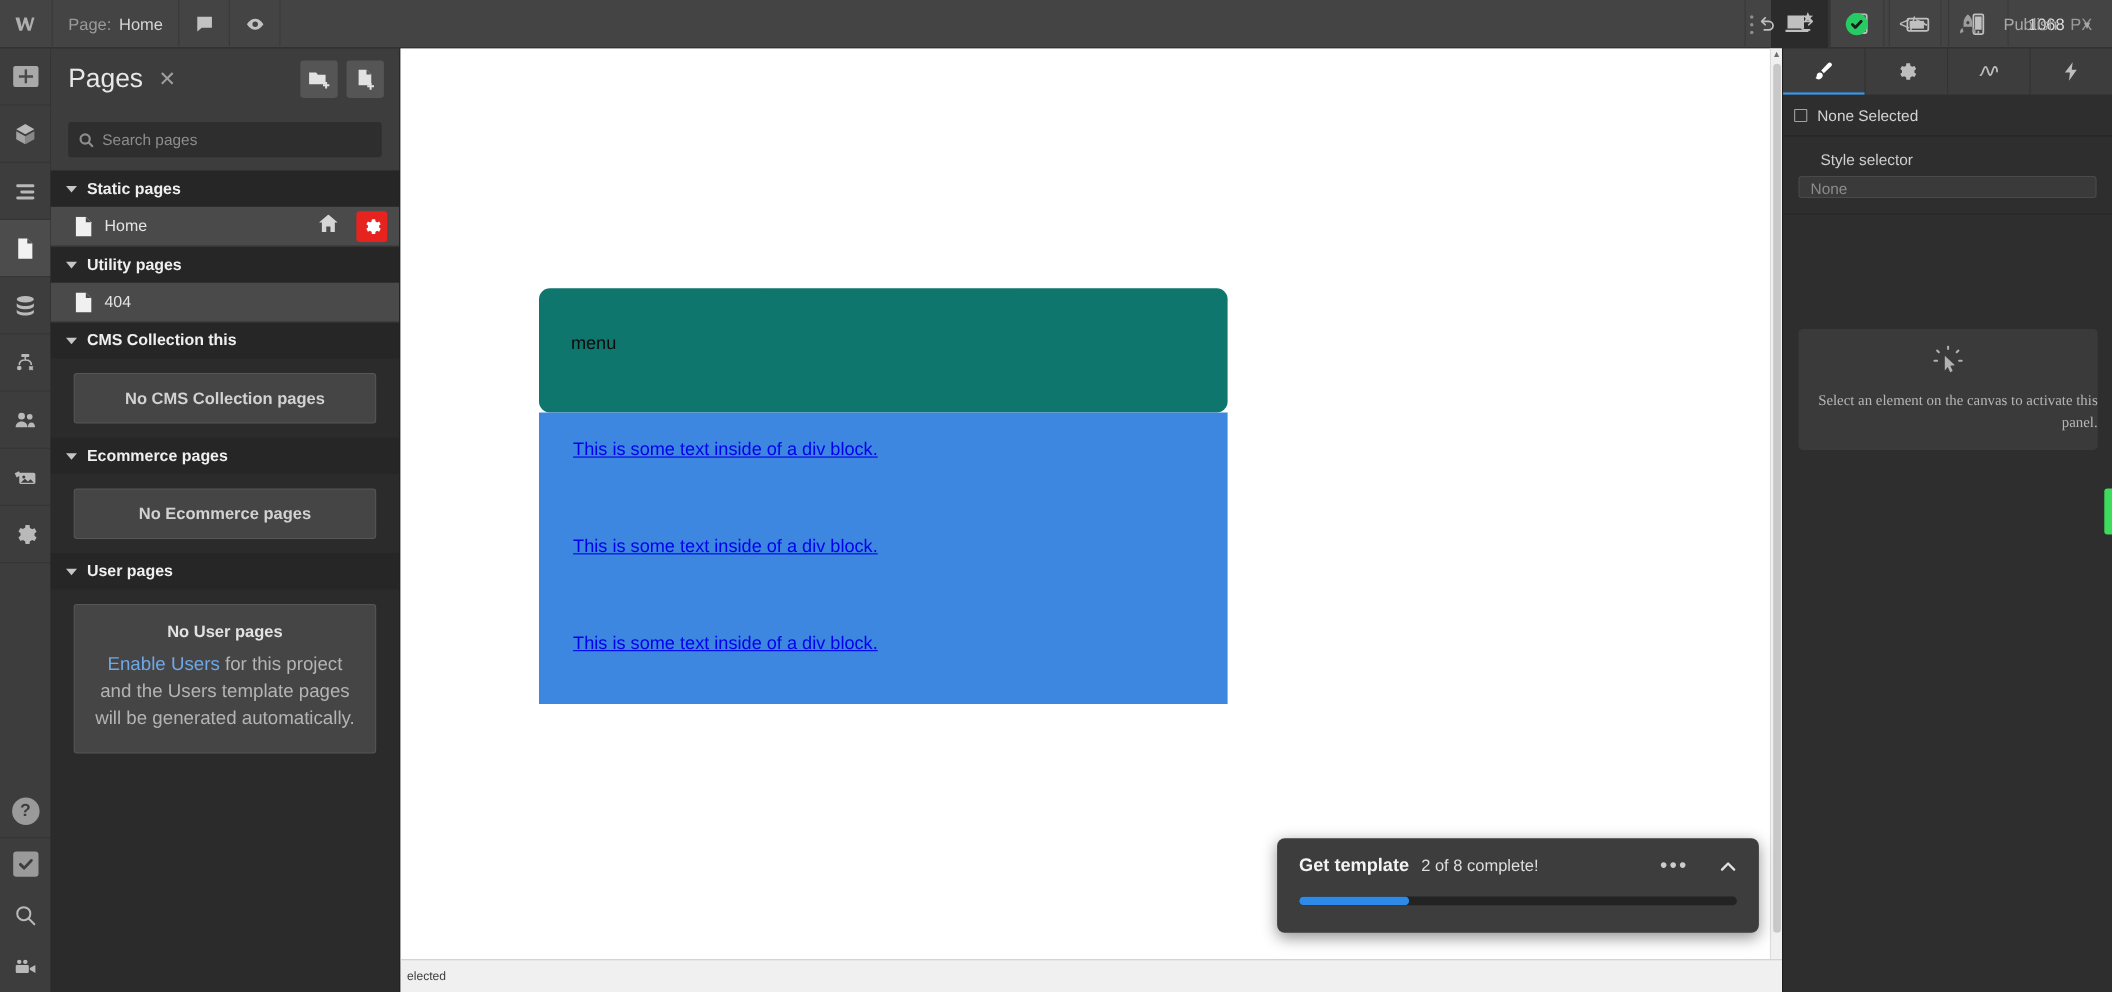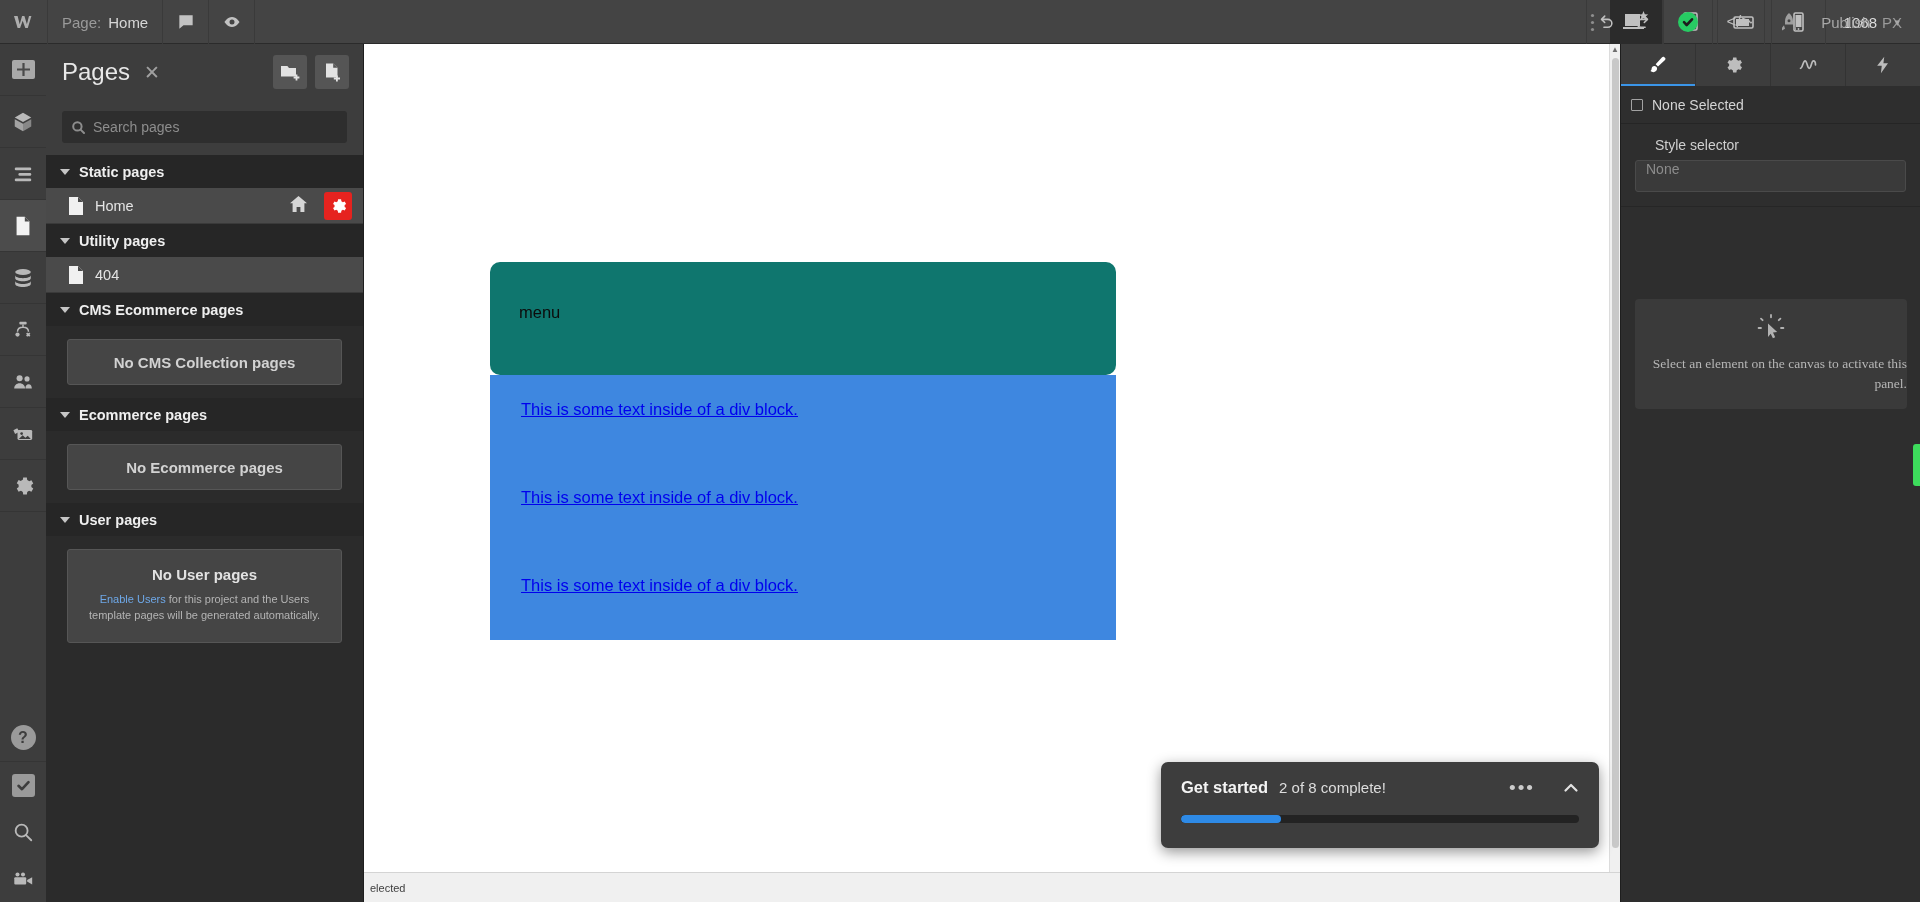--- a/index.html
+++ b/index.html
@@ -143,21 +143,21 @@
     margin: 13px 21px; height: 46px; background: #454545;
     border: 1px solid #565656; border-radius: 3px;
     display: flex; align-items: center; justify-content: center;
   }
   .empty-box .t { font-size: 15px; color: #d2d2d2; font-weight: bold; }
   .users-box {
     margin: 13px 21px; background: #454545; border: 1px solid #565656; border-radius: 3px;
     padding: 16px 18px 18px 18px; text-align: center;
   }
   .users-box .t { font-size: 15px; color: #e2e2e2; font-weight: bold; margin-bottom: 9px; }
-  .users-box .d { font-size: 11px; color: #b4b4b4; line-height: 1.45; }
+  .users-box .d { font-size: 17px; color: #b4b4b4; line-height: 1.45; }
   .users-box .d a { color: #6ea8e8; text-decoration: none; }
 
   
   .canvas-area {
     position: absolute; left: 364px; top: 44px; width: 1256px; height: 828px;
     background: #ffffff; overflow: hidden;
   }
   .site-wrap { position: absolute; left: 126px; top: 218px; width: 626px; }
   .menu-block {
     height: 113px; background: #22ee22; padding: 41px 0 0 29px;
@@ -224,22 +224,22 @@
     height: 38px; display: flex; align-items: center; padding-left: 10px; gap: 9px;
     border-bottom: 1px solid #252525;
   }
   .rp-sel .sq {
     width: 12px; height: 12px; border: 1.5px solid #a2a2a2; border-radius: 1px;
   }
   .rp-sel .t { font-size: 14px; color: #d4d4d4; }
 
   .rp-sec-label { padding: 13px 14px 7px 14px; font-size: 14px; color: #cfcfcf; margin-left: 20px; }
   .rp-input {
-    margin: 0 14px; height: 32px; background: #3a3a3a; border: 1px solid #4a4a4a;
-    border-radius: 3px; display: flex; align-items: flex-start; padding-left: 10px;
+    margin: 0 14px; height: 20px; background: #3a3a3a; border: 1px solid #4a4a4a;
+    border-radius: 3px; display: flex; align-items: flex-end; padding-left: 10px;
   }
   .rp-input .ph { font-size: 14px; color: #8c8c8c; }
   .rp-divider { margin-top: 14px; border-bottom: 1px solid #262626; }
 
   .rp-empty {
     position: absolute; left: 14px; top: 255px; width: 272px; height: 110px;
     background: #3a3a3a; border-radius: 4px;
     display: flex; flex-direction: column; align-items: center; justify-content: center; gap: 12px;
   }
   .rp-empty svg { width: 28px; height: 28px; fill: #b2b2b2; }
@@ -507,21 +507,21 @@
           <svg viewBox="0 0 16 18">
               <path d="M1 0h9l5 5v13H1z"></path>
               <path d="M10 0v5h5z" fill="#4a4a4a"></path>
             </svg>
         </span>
         <span class="name">404</span>
       </div>
 
       <div class="grp-head">
         <div class="tri"></div>
-        <div class="lbl">CMS Ecommerce pages</div>
+        <div class="lbl">CMS Collection this</div>
       </div>
       <div class="empty-box">
         <div class="t">No CMS Collection pages</div>
       </div>
 
       <div class="grp-head">
         <div class="tri"></div>
         <div class="lbl">Ecommerce pages</div>
       </div>
       <div class="empty-box">
@@ -562,21 +562,21 @@
       <div class="thumb"></div>
     </div>
   </div>
 
   <div class="statusbar">
     <div class="stxt">elected</div>
   </div>
 
   <div class="getstarted">
     <div class="gs-row">
-      <div class="gs-title">Get started</div>
+      <div class="gs-title">Get template</div>
       <div class="gs-sub">2 of 8 complete!</div>
       <div class="gs-dots">•••</div>
       <div class="gs-chev">
         <svg viewBox="0 0 16 16">
             <path d="M2.5 10.5L8 5l5.5 5.5" stroke-linecap="round" stroke-linejoin="round"></path>
           </svg>
       </div>
     </div>
     <div class="gs-bar">
       <div class="gs-fill" id="gs-fill" style="width: 25%; background: rgb(46, 138, 230);"></div>

